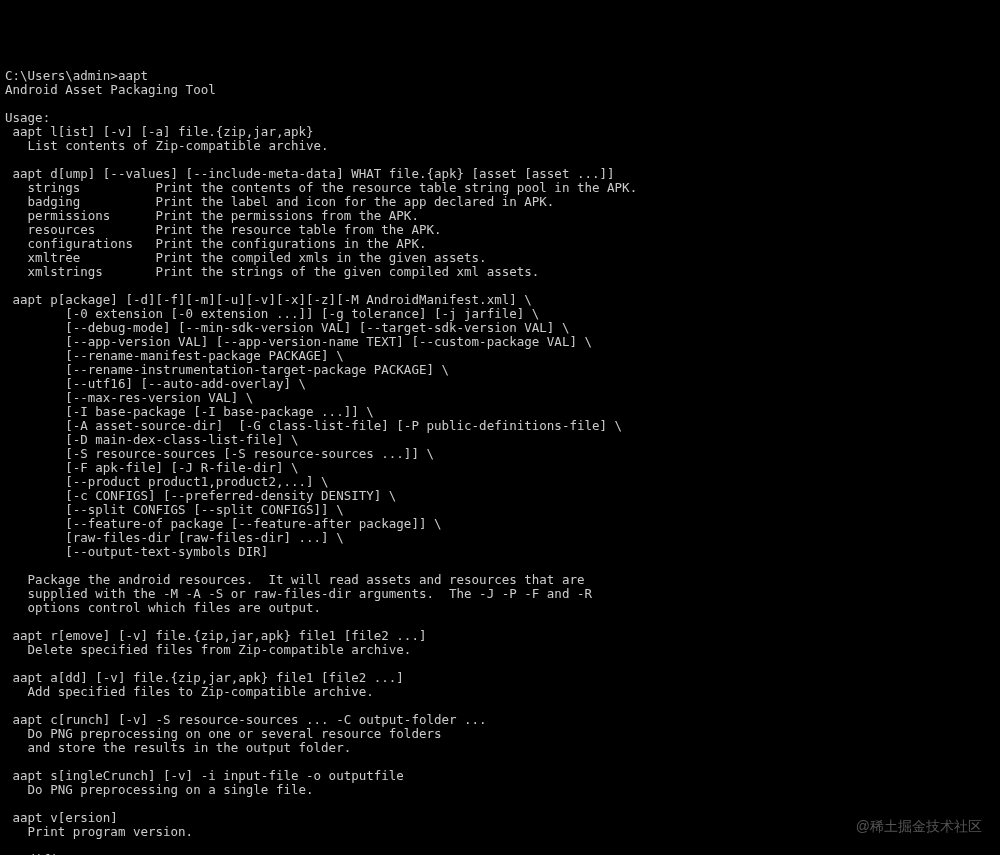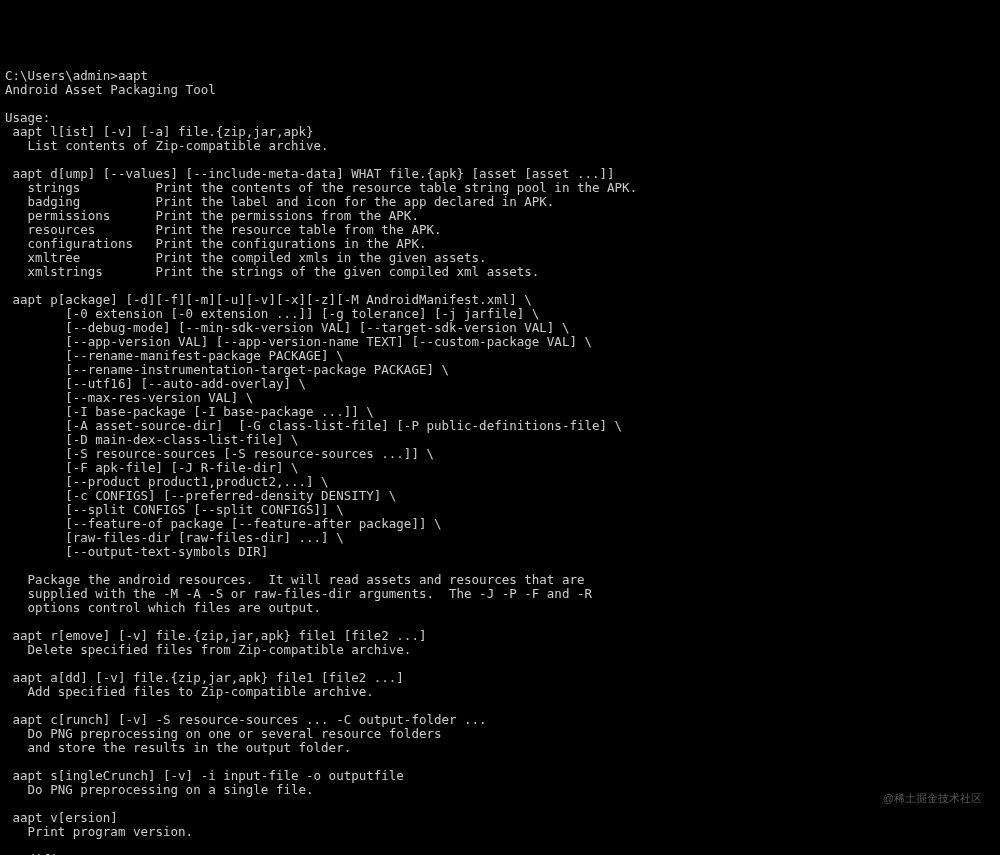--- a/index.html
+++ b/index.html
@@ -14,24 +14,24 @@
       width: 1000px;
       height: 855px;
       overflow: hidden;
     }
     .terminal {
       padding: 0px 5px;
     }
     .watermark {
       position: absolute;
       right: 18px;
-      bottom: 50px;
+      bottom: 22px;
       color: #555555;
       font-family: sans-serif;
-      font-size: 11px;
+      font-size: 14px;
     }
   </style>
 </head>
 <body>
 
 
 
 <pre class="terminal" id="terminal"><div>C:\Users\admin&gt;aapt</div><div>Android Asset Packaging Tool</div><div> </div><div>Usage:</div><div> aapt l[ist] [-v] [-a] file.{zip,jar,apk}</div><div>   List contents of Zip-compatible archive.</div><div> </div><div> aapt d[ump] [--values] [--include-meta-data] WHAT file.{apk} [asset [asset ...]]</div><div>   strings          Print the contents of the resource table string pool in the APK.</div><div>   badging          Print the label and icon for the app declared in APK.</div><div>   permissions      Print the permissions from the APK.</div><div>   resources        Print the resource table from the APK.</div><div>   configurations   Print the configurations in the APK.</div><div>   xmltree          Print the compiled xmls in the given assets.</div><div>   xmlstrings       Print the strings of the given compiled xml assets.</div><div> </div><div> aapt p[ackage] [-d][-f][-m][-u][-v][-x][-z][-M AndroidManifest.xml] \</div><div>        [-0 extension [-0 extension ...]] [-g tolerance] [-j jarfile] \</div><div>        [--debug-mode] [--min-sdk-version VAL] [--target-sdk-version VAL] \</div><div>        [--app-version VAL] [--app-version-name TEXT] [--custom-package VAL] \</div><div>        [--rename-manifest-package PACKAGE] \</div><div>        [--rename-instrumentation-target-package PACKAGE] \</div><div>        [--utf16] [--auto-add-overlay] \</div><div>        [--max-res-version VAL] \</div><div>        [-I base-package [-I base-package ...]] \</div><div>        [-A asset-source-dir]  [-G class-list-file] [-P public-definitions-file] \</div><div>        [-D main-dex-class-list-file] \</div><div>        [-S resource-sources [-S resource-sources ...]] \</div><div>        [-F apk-file] [-J R-file-dir] \</div><div>        [--product product1,product2,...] \</div><div>        [-c CONFIGS] [--preferred-density DENSITY] \</div><div>        [--split CONFIGS [--split CONFIGS]] \</div><div>        [--feature-of package [--feature-after package]] \</div><div>        [raw-files-dir [raw-files-dir] ...] \</div><div>        [--output-text-symbols DIR]</div><div> </div><div>   Package the android resources.  It will read assets and resources that are</div><div>   supplied with the -M -A -S or raw-files-dir arguments.  The -J -P -F and -R</div><div>   options control which files are output.</div><div> </div><div> aapt r[emove] [-v] file.{zip,jar,apk} file1 [file2 ...]</div><div>   Delete specified files from Zip-compatible archive.</div><div> </div><div> aapt a[dd] [-v] file.{zip,jar,apk} file1 [file2 ...]</div><div>   Add specified files to Zip-compatible archive.</div><div> </div><div> aapt c[runch] [-v] -S resource-sources ... -C output-folder ...</div><div>   Do PNG preprocessing on one or several resource folders</div><div>   and store the results in the output folder.</div><div> </div><div> aapt s[ingleCrunch] [-v] -i input-file -o outputfile</div><div>   Do PNG preprocessing on a single file.</div><div> </div><div> aapt v[ersion]</div><div>   Print program version.</div><div> </div><div> Modifiers:</div></pre>
 <div class="watermark">@稀土掘金技术社区</div>
 

